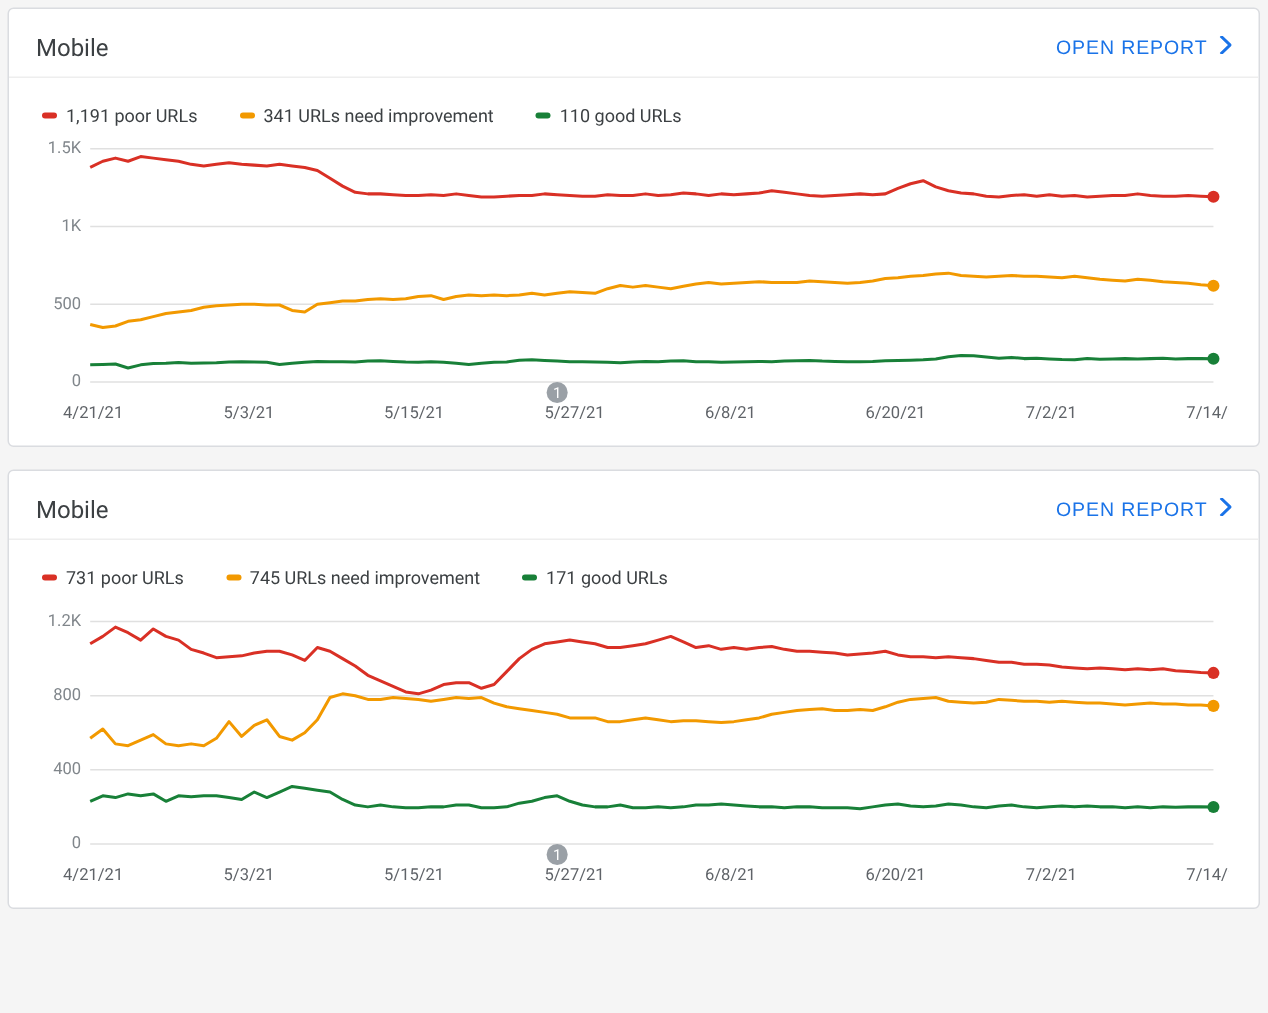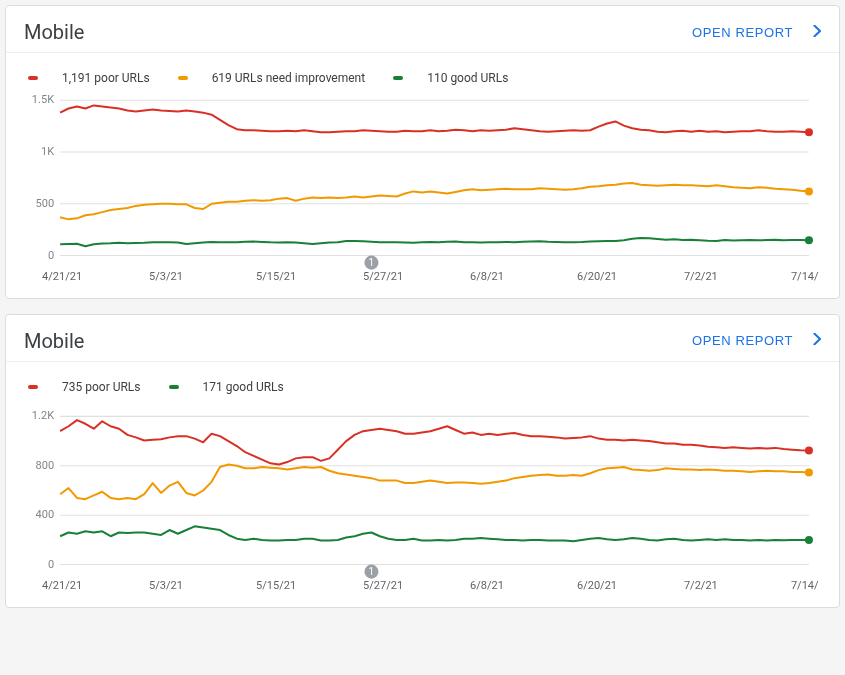--- a/index.html
+++ b/index.html
@@ -1,23 +1,23 @@
 <!DOCTYPE html>
 <html><head>
 <meta charset="utf-8">
 <style>
   html,body{margin:0;padding:0;font-family:Roboto,Arial,sans-serif;background:#f5f5f5;color:#3c4043;}
   .page{width:845px;padding:5px 5px 15px 5px;box-sizing:border-box;}
   .card{background:#fff;border:1px solid #dadce0;border-radius:4px;margin-bottom:15px;padding:0;box-sizing:border-box;}
   .card-head{display:flex;align-items:center;justify-content:space-between;padding:14px 18px 8px 18px;border-bottom:1px solid #eee;}
-  .card-title{font-size:20px;font-weight:400;color:#3c4043;}
-  .open-btn{display:flex;align-items:center;gap:20px;color:#1a73e8;font-size:13px;font-weight:500;letter-spacing:.6px;background:none;border:none;cursor:pointer;padding:4px 0;}
+  .card-title{font-size:16px;font-weight:400;color:#3c4043;}
+  .open-btn{display:flex;align-items:center;gap:8px;color:#1a73e8;font-size:13px;font-weight:500;letter-spacing:.6px;background:none;border:none;cursor:pointer;padding:4px 0;}
   .open-btn svg{width:8px;height:12px;}
   .legend{display:flex;align-items:center;gap:28px;padding:18px 20px 4px 22px;font-size:12px;color:#3c4043;}
-  .legend-item{display:flex;align-items:center;gap:24px;}
+  .legend-item{display:flex;align-items:center;gap:6px;}
   .swatch{width:10px;height:4px;border-radius:2px;}
   .chart-wrap{padding:0 20px 8px 20px;}
   .chart{display:block;width:100%;height:auto;}
   .ylabel{font-size:11px;fill:#80868b;text-anchor:end;}
   .xlabel{font-size:11px;fill:#5f6368;text-anchor:start;}
   .gridline{stroke:#e0e0e0;stroke-width:1;}
   .series{fill:none;stroke-width:2;stroke-linejoin:round;}
   .annot-circle{fill:#9aa0a6;}
   .annot-text{fill:#fff;font-size:10px;text-anchor:middle;dominant-baseline:middle;}
 </style>
@@ -37,21 +37,21 @@
       </span>
     </button>
   </div>
   <div class="legend">
     <div class="legend-item">
       <span class="swatch" style="background:#d93025"></span>
       <span>1,191 poor URLs</span>
     </div>
     <div class="legend-item">
       <span class="swatch" style="background:#f29900"></span>
-      <span>619 URLs need improvement</span>
+      <span>341 URLs need improvement</span>
     </div>
     <div class="legend-item">
       <span class="swatch" style="background:#188038"></span>
       <span>110 good URLs</span>
     </div>
   </div>
   <div class="chart-wrap">
     <svg class="chart" viewBox="0 0 790 200" preserveAspectRatio="none">
           <line x1="34" y1="166" x2="780" y2="166" class="gridline"></line>
           <text x="28" y="169" class="ylabel">0</text>
@@ -89,21 +89,25 @@
       <span>
         <svg viewBox="0 0 8 12">
               <path d="M0.8 0 L7 6 L0.8 12" fill="none" stroke="#1a73e8" stroke-width="2"></path>
             </svg>
       </span>
     </button>
   </div>
   <div class="legend">
     <div class="legend-item">
       <span class="swatch" style="background:#d93025"></span>
-      <span>735 poor URLs</span>
+      <span>731 poor URLs</span>
+    </div>
+    <div class="legend-item">
+      <span class="swatch" style="background:#f29900"></span>
+      <span>745 URLs need improvement</span>
     </div>
     <div class="legend-item">
       <span class="swatch" style="background:#188038"></span>
       <span>171 good URLs</span>
     </div>
   </div>
   <div class="chart-wrap">
     <svg class="chart" viewBox="0 0 790 200" preserveAspectRatio="none">
           <line x1="34" y1="166" x2="780" y2="166" class="gridline"></line>
           <text x="28" y="169" class="ylabel">0</text>

